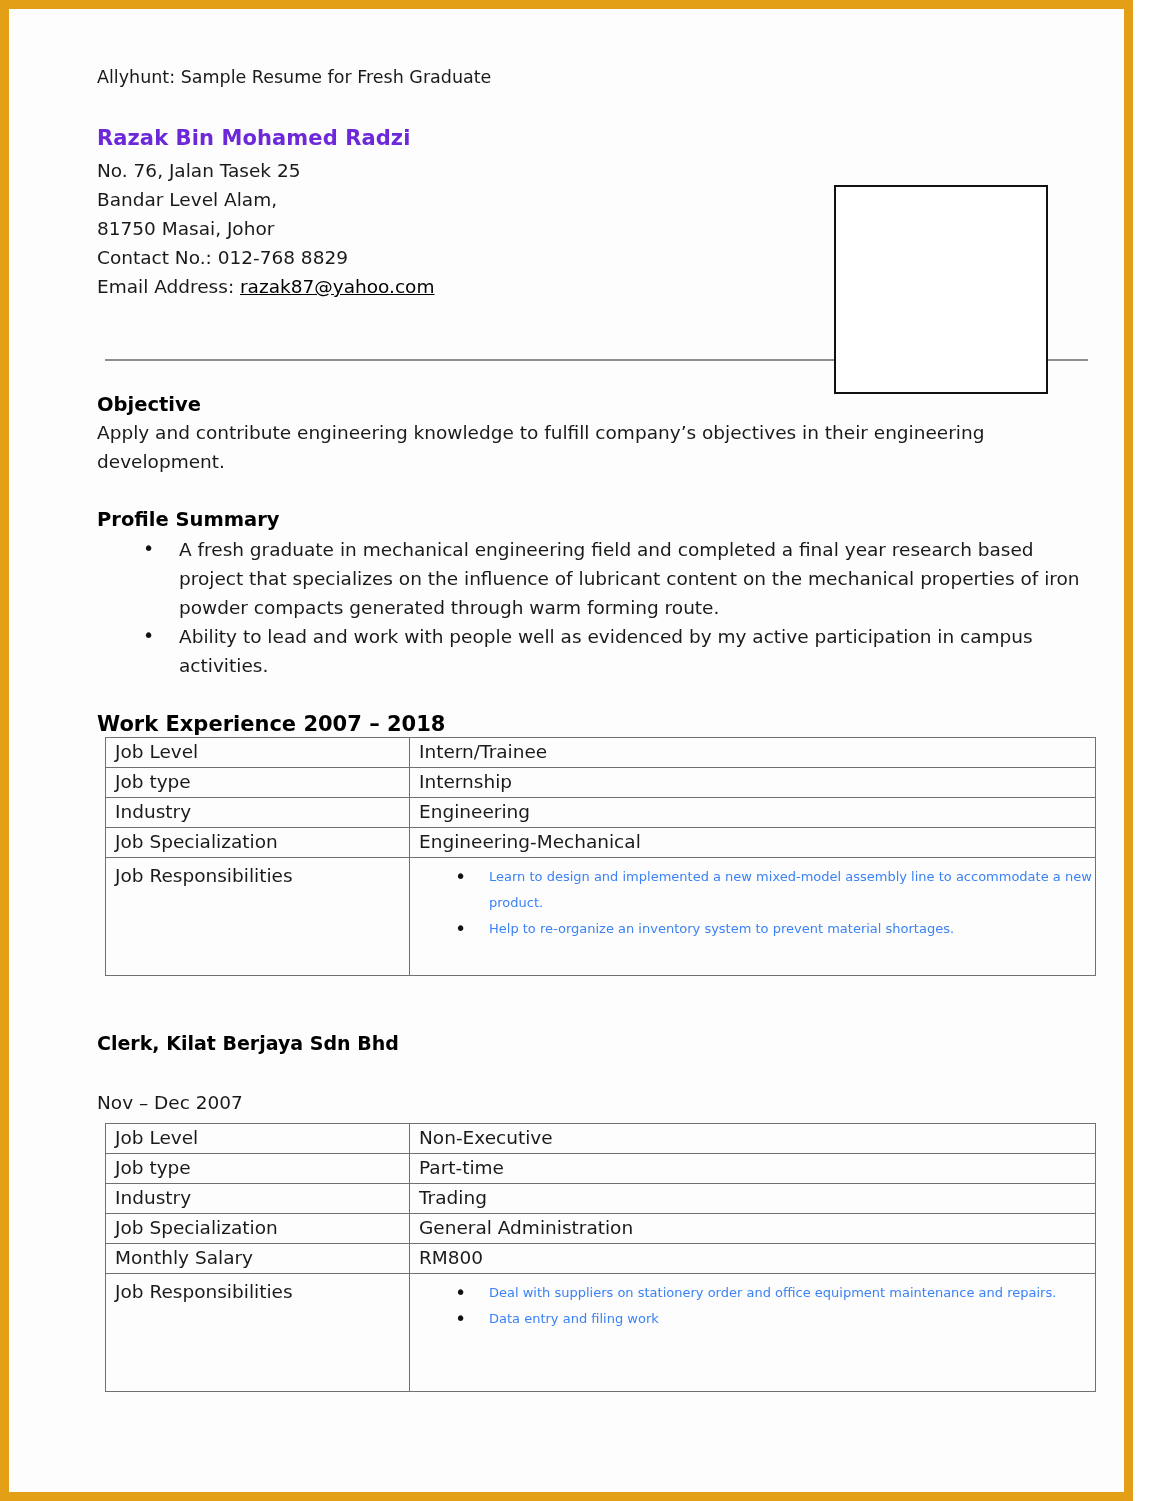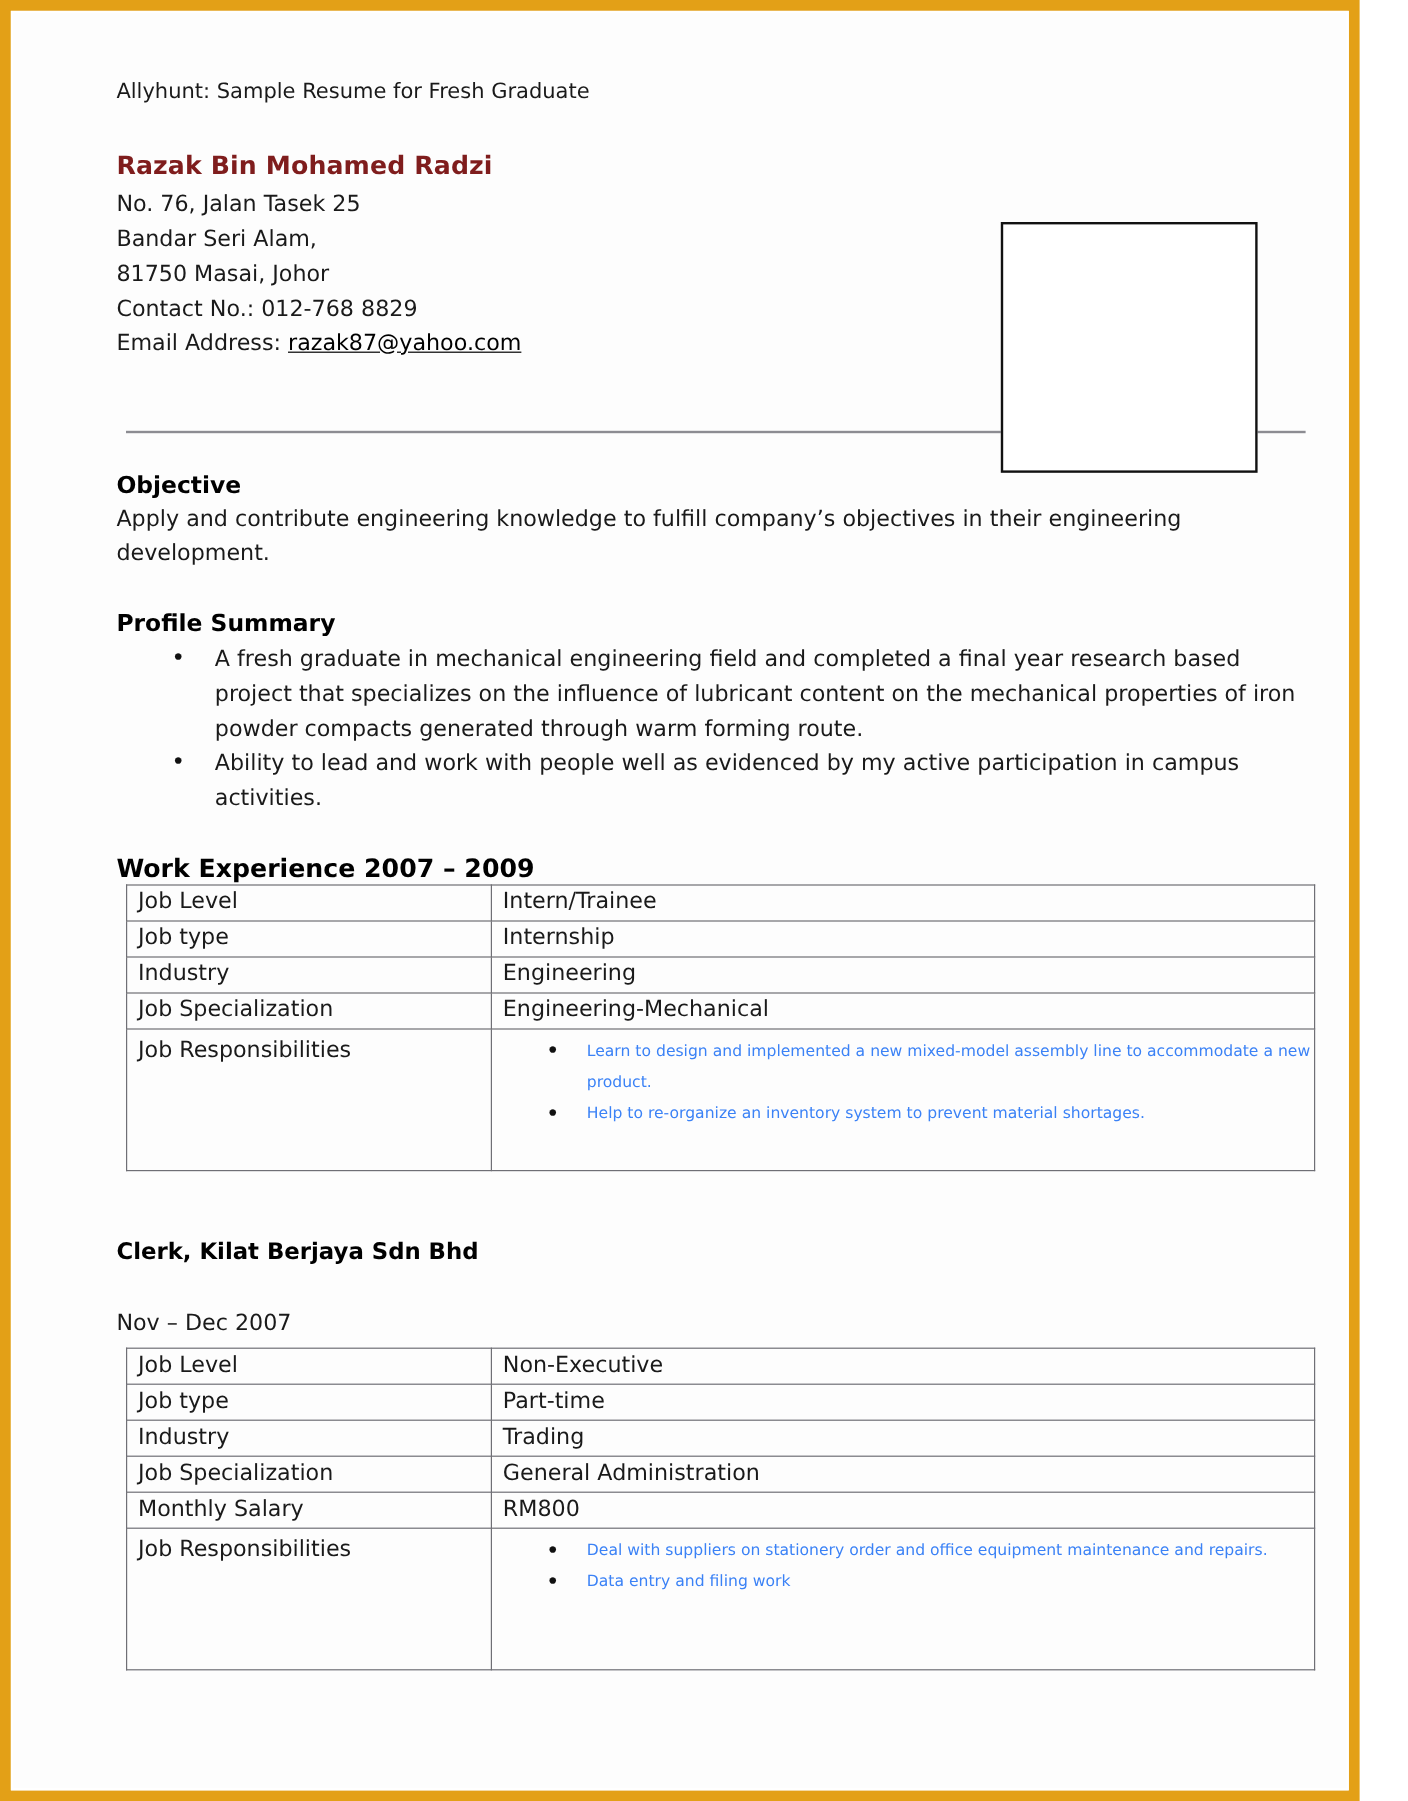--- a/index.html
+++ b/index.html
@@ -46,21 +46,21 @@
   .header-row {
     position: relative;
     min-height: 215px;
   }
   .identity {
     width: 620px;
   }
   .name {
     font-size: 21px;
     font-weight: bold;
-    color: #7f1d1d;
+    color: #6d28d9;
     margin: 0 0 6px 0;
     letter-spacing: 0.1px;
   }
   .addr-line {
     font-size: 18.5px;
     color: #1a1a1a;
     line-height: 29px;
     white-space: nowrap;
   }
   .email-link {
@@ -193,21 +193,21 @@
 <div class="page">
   <div class="sheet">
     <div class="content">
 
       <div class="doc-caption">Allyhunt: Sample Resume for Fresh Graduate</div>
 
       <div class="header-row">
         <div class="identity">
           <div class="name">Razak Bin Mohamed Radzi</div>
           <div class="addr-line">No. 76, Jalan Tasek 25</div>
-          <div class="addr-line">Bandar Seri Alam,</div>
+          <div class="addr-line">Bandar Level Alam,</div>
           <div class="addr-line">81750 Masai, Johor</div>
           <div class="addr-line">Contact No.: 012-768 8829</div>
           <div class="addr-line"><span>Email Address: </span><a class="email-link" href="#">razak87@yahoo.com</a></div>
         </div>
         <div class="photo-box"></div>
       </div>
 
       <div class="divider"></div>
 
       <div class="section">
@@ -217,21 +217,21 @@
 
       <div class="section">
         <div class="section-title">Profile Summary</div>
         <ul class="bullets">
           <li>A fresh graduate in mechanical engineering field and completed a final year research based project that specializes on the influence of lubricant content on the mechanical properties of iron powder compacts generated through warm forming route.</li>
           <li>Ability to lead and work with people well as evidenced by my active participation in campus activities.</li>
         </ul>
       </div>
 
       <div class="section">
-        <div class="job-title-big">Work Experience 2007 – 2009</div>
+        <div class="job-title-big">Work Experience 2007 – 2018</div>
 
         <div>
 
           <table class="job-table">
             <tbody>
               <tr>
                 <td class="label-col">Job Level</td>
                 <td>Intern/Trainee</td>
               </tr>
               <tr>

